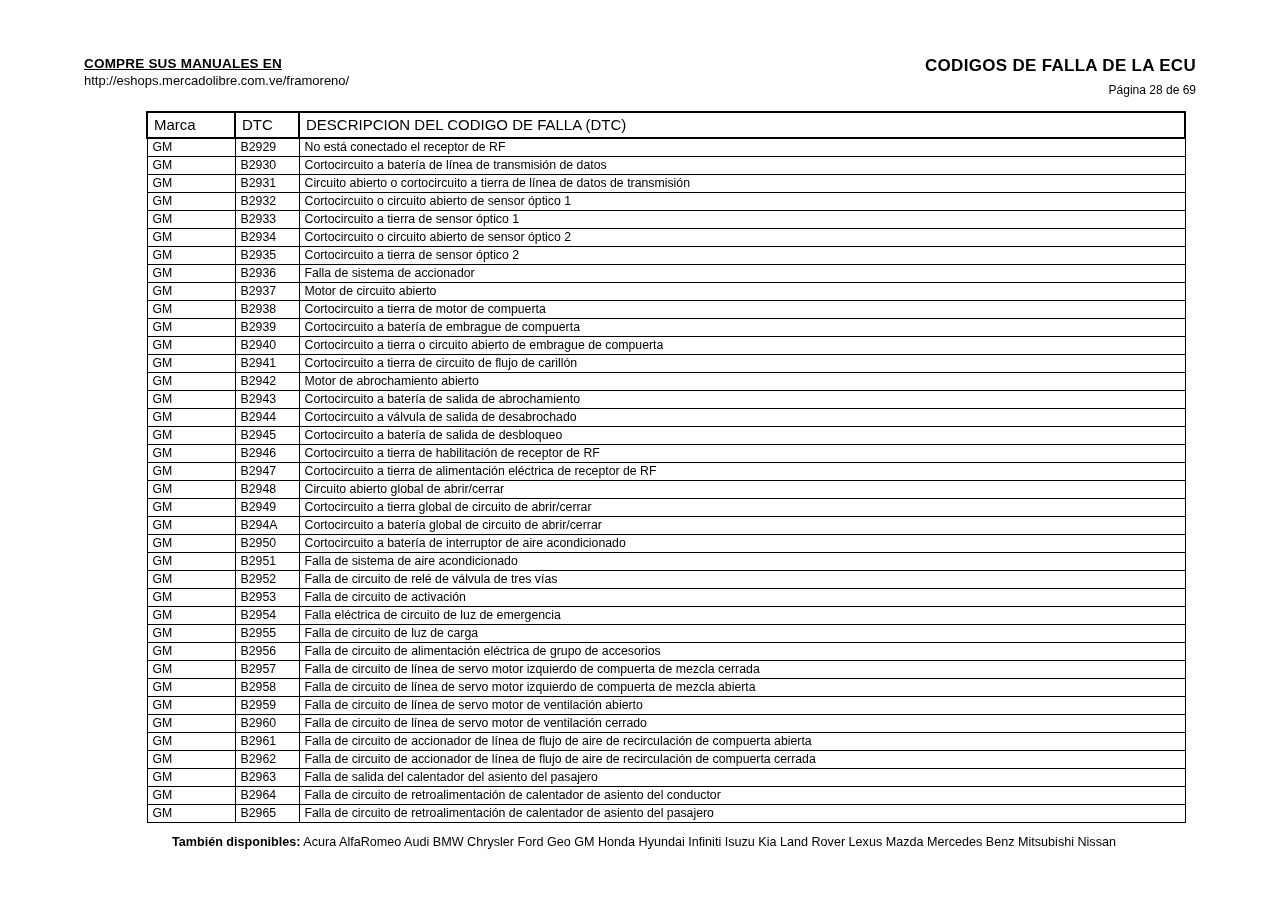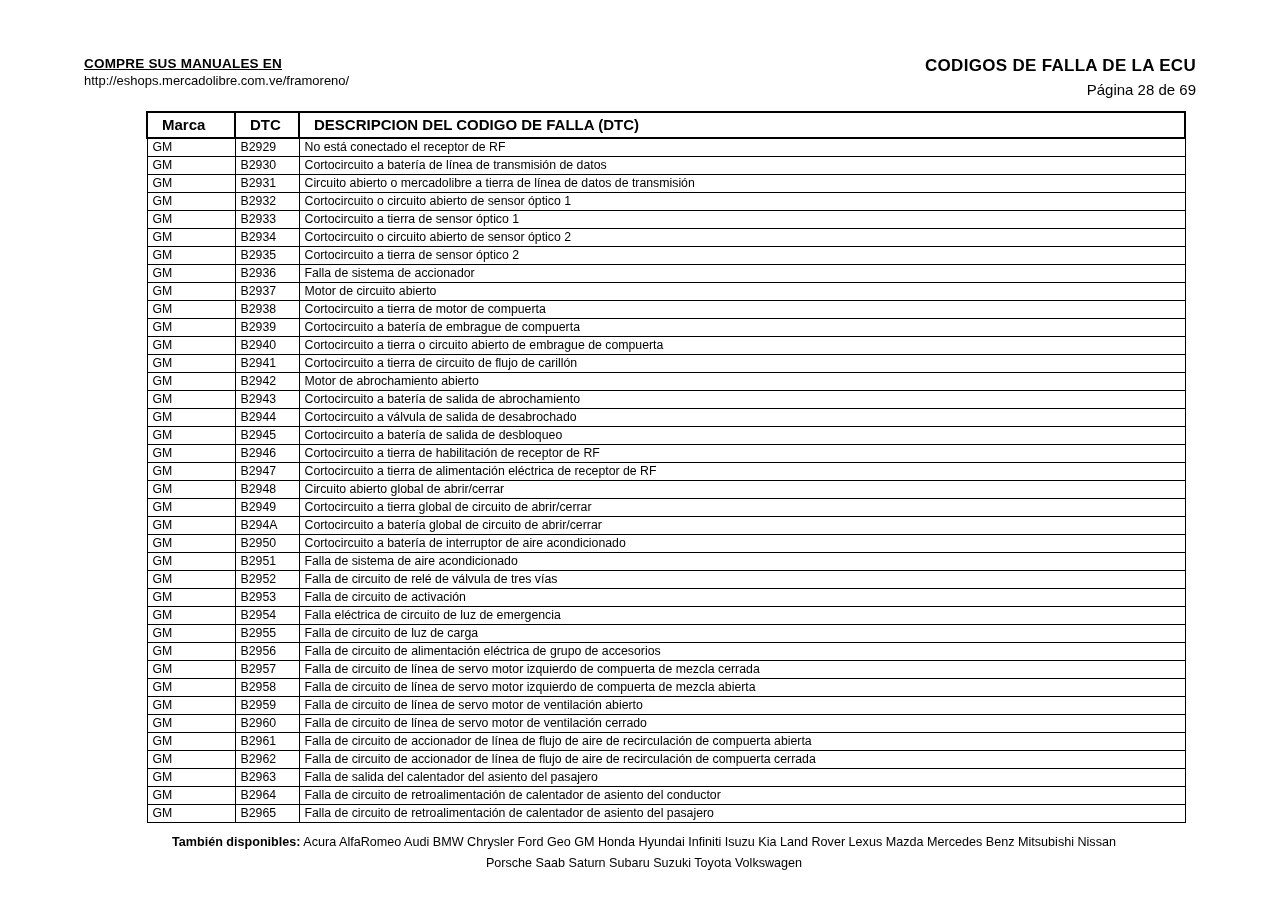--- a/index.html
+++ b/index.html
@@ -55,21 +55,21 @@
     line-height: 14px;
     margin-top: 3px;
   }
   .doc-title {
     font-size: 17px;
     font-weight: bold;
     letter-spacing: 0.3px;
     line-height: 19px;
   }
   .page-number {
-    font-size: 15px;
+    font-size: 12px;
     line-height: 14px;
     margin-top: 8px;
   }
   
   .table-wrap {
     position: absolute;
     top: 111px;
     left: 146px;
     width: 1038px;
   }
@@ -84,26 +84,26 @@
     font-size: 12.3px;
     line-height: 17px;
     height: 17px;
     text-align: left;
     vertical-align: middle;
     white-space: nowrap;
     overflow: hidden;
   }
   table.dtc thead th {
     font-size: 15px;
-    font-weight: bold;
+    font-weight: normal;
     height: 24px;
     line-height: 24px;
     border-width: 2px;
     border-color: #000000;
-    padding: 0 14px;
+    padding: 0 6px;
   }
   table.dtc thead tr th:first-child { border-left-width: 2px; }
   col.c-marca { width: 88px; }
   col.c-dtc   { width: 64px; }
   col.c-desc  { width: 886px; }
   
   .footer {
     position: absolute;
     left: 84px;
     right: 76px;
@@ -153,21 +153,21 @@
             <td>No está conectado el receptor de RF</td>
           </tr>
           <tr>
             <td>GM</td>
             <td>B2930</td>
             <td>Cortocircuito a batería de línea de transmisión de datos</td>
           </tr>
           <tr>
             <td>GM</td>
             <td>B2931</td>
-            <td>Circuito abierto o mercadolibre a tierra de línea de datos de transmisión</td>
+            <td>Circuito abierto o cortocircuito a tierra de línea de datos de transmisión</td>
           </tr>
           <tr>
             <td>GM</td>
             <td>B2932</td>
             <td>Cortocircuito o circuito abierto de sensor óptico 1</td>
           </tr>
           <tr>
             <td>GM</td>
             <td>B2933</td>
             <td>Cortocircuito a tierra de sensor óptico 1</td>
@@ -338,16 +338,15 @@
             <td>Falla de circuito de retroalimentación de calentador de asiento del pasajero</td>
           </tr>
         </tbody>
     </table>
   </div>
 
   <div class="footer">
     <div>
       <span class="lead">También disponibles:</span><span> Acura AlfaRomeo Audi BMW Chrysler Ford Geo GM Honda Hyundai Infiniti Isuzu Kia Land Rover Lexus Mazda Mercedes Benz Mitsubishi Nissan</span>
     </div>
-    <div>Porsche Saab Saturn Subaru Suzuki Toyota Volkswagen</div>
   </div>
 
 </div>
 
 </body></html>

